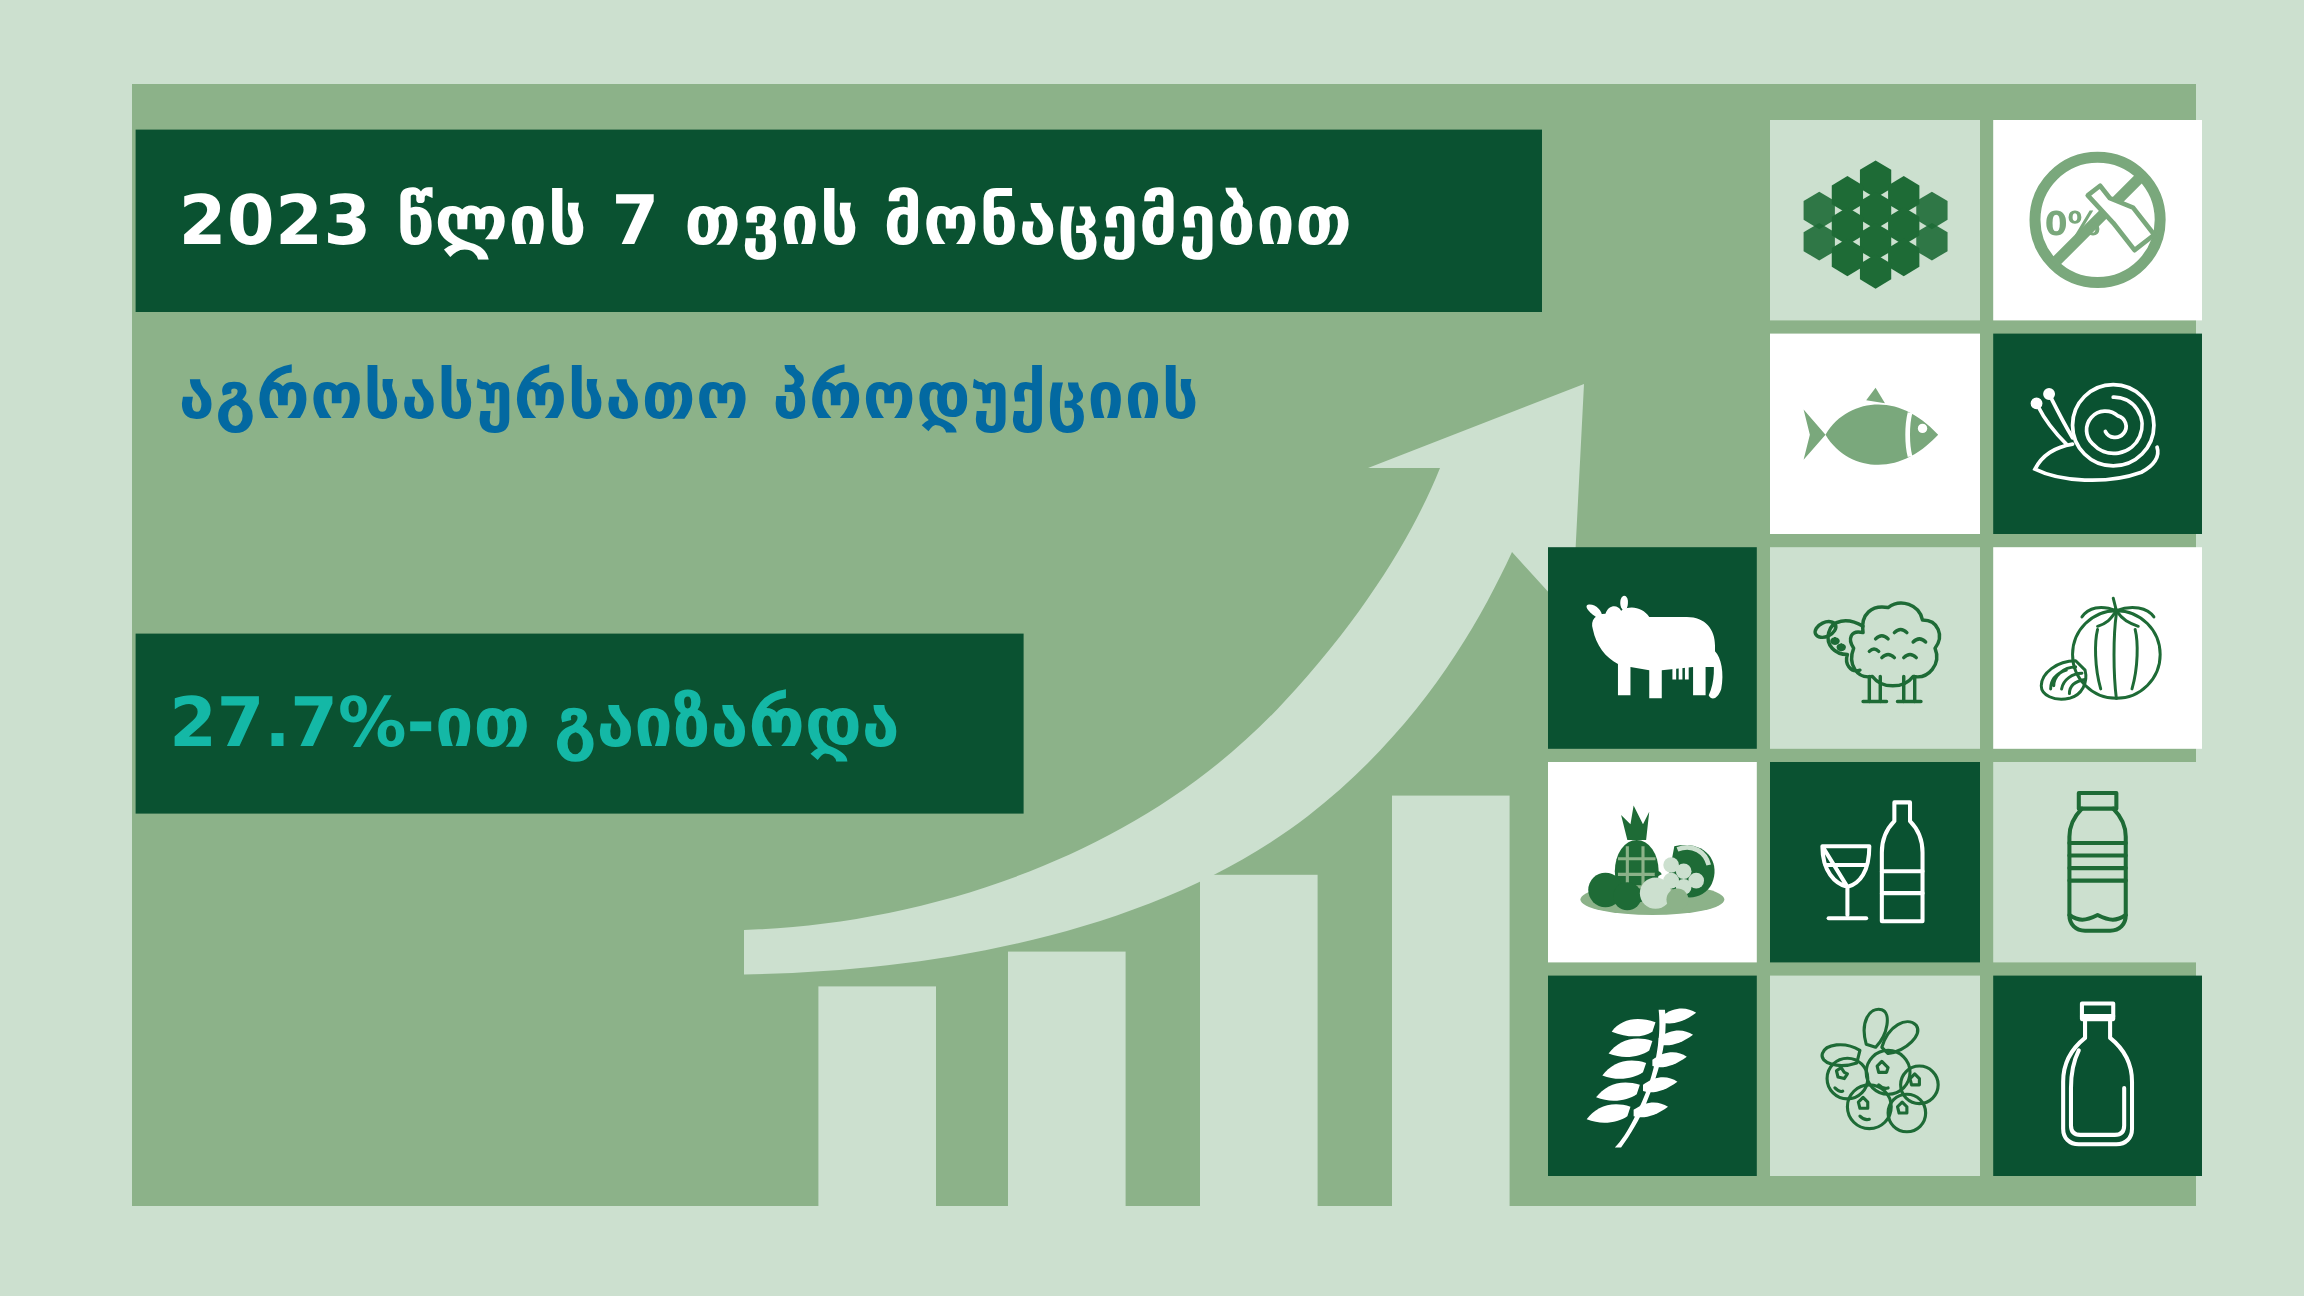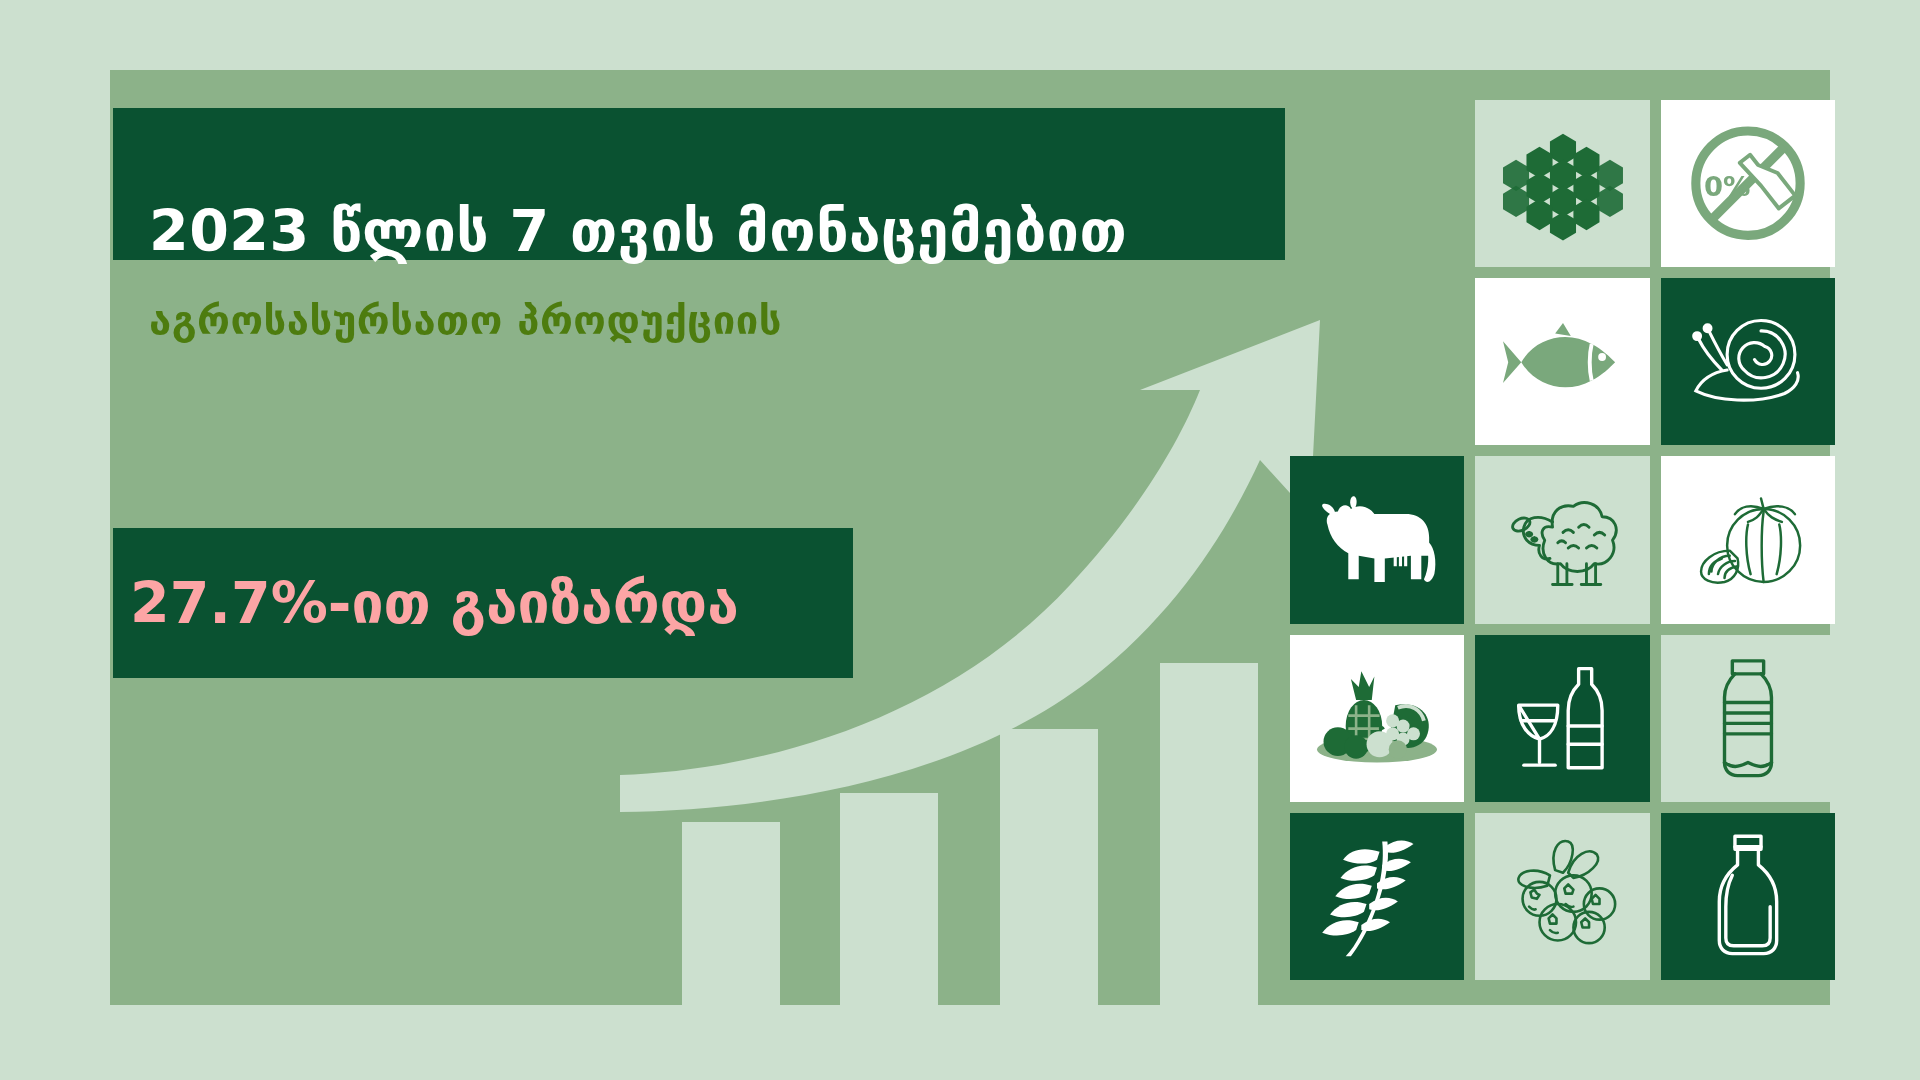--- a/index.html
+++ b/index.html
@@ -17,54 +17,54 @@
     left:110px;top:70px;
     width:1720px;height:935px;
     background:#8cb289;
   }
 
   
   .headline-box{
     position:absolute;left:113px;top:108px;
     width:1172px;height:152px;
     background:#0a5231;
-    display:flex;align-items:flex-end;
+    display:flex;align-items:center;
   }
   .headline-text{
     color:#ffffff;
     font-size:57px;
     font-weight:700;
     letter-spacing:.5px;
     padding-left:36px;
     white-space:nowrap;
     line-height:1;
   }
 
   .subtitle{
     position:absolute;left:149px;top:292px;
     width:1150px;
-    color:#4d7c0f;
-    font-size:40px;
+    color:#0369a1;
+    font-size:54px;
     font-weight:700;
     line-height:1.42;
     letter-spacing:.5px;
   }
   .subtitle div{white-space:nowrap;}
 
   .stat-box{
     position:absolute;left:113px;top:528px;
     width:740px;height:150px;
     background:#0a5231;
     display:flex;align-items:center;
   }
   .stat-text{
-    color:#fca5a5;
+    color:#14b8a6;
     font-size:57px;
     font-weight:700;
-    padding-left:17px;
+    padding-left:28px;
     white-space:nowrap;
     line-height:1;
   }
 
   
   .bars{position:absolute;left:670px;top:640px;width:640px;height:365px;}
   .bar{position:absolute;bottom:0;background:#cce0cf;}
   .b1{left:12px;width:98px;height:183px;}
   .b2{left:170px;width:98px;height:212px;}
   .b3{left:330px;width:98px;height:276px;}

